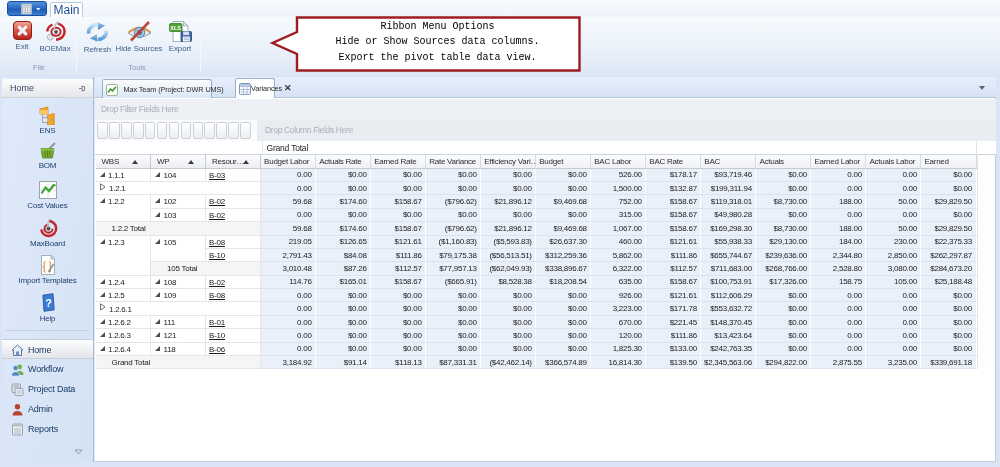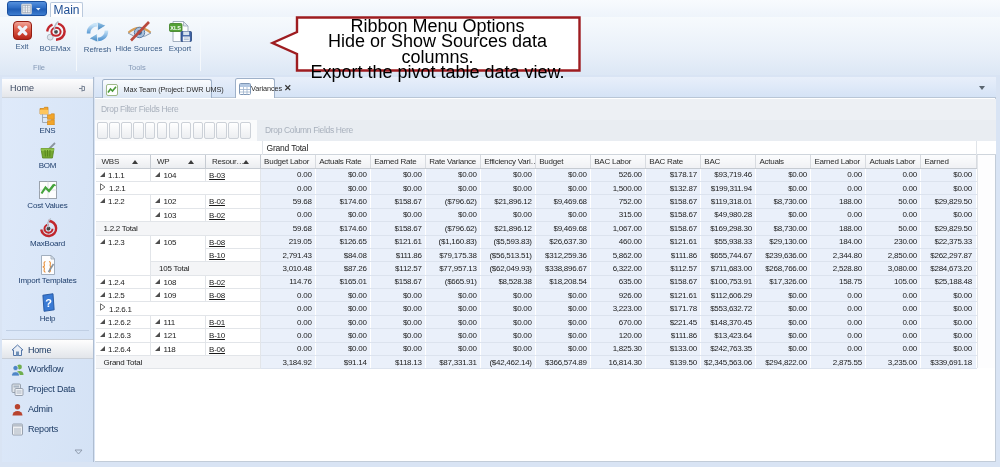--- a/index.html
+++ b/index.html
@@ -41,21 +41,21 @@
 #grid col { width:55px; }
 #grid th, #grid td { overflow:hidden; white-space:nowrap; font-weight:normal; }
 #grid thead tr { height:13.5px;padding-left:9px; }
 #grid tbody tr { height:13.38px; }
 .lh { position:relative; background:linear-gradient(#fdfdfe,#ebedf0); border-right:1px solid #c6cbd2; border-bottom:1px solid #c6cbd2; text-align:left; padding-left:6px; color:#2b2b2b; font-size:8px; }
 .sa { position:absolute; left:36.5px; top:5px; width:0; height:0; border-left:3.5px solid transparent; border-right:3.5px solid transparent; border-bottom:4px solid #3c3c3c; }
 .dh { background:linear-gradient(#fbfcfd,#f0f1f4); border-right:1px solid #d8dbe0; border-bottom:1px solid #c6cbd2; text-align:left; padding-left:3px; color:#2b2b2b; font-size:8px; }
 .lc { background:#fff; border-right:1px solid #e2e5e9; border-bottom:1px solid #e2e5e9; text-align:left; vertical-align:top; line-height:11px; padding-top:1px; }
 .lc.g { padding-left:4px; }
 .lc.r { padding-left:3px;text-decoration:underline; }
-.lc.t { background:#f4f5f7; padding-left:8px; }
+.lc.t { background:#f4f5f7; padding-left:16px; }
 .lt { margin-left:3.5px;text-align:right; }
 .tri-e { display:inline-block; width:0; height:0; border-bottom:5px solid #4e4e4e; border-left:5px solid transparent; margin-bottom:1px; }
 .tri-c { margin-bottom:0.5px; }
 .dc { background:#eaf0fa; border-right:1.2px solid #fff; border-bottom:1px solid #dce3ee; text-align:right; padding-right:3.5px; }
 #rstrip { position:absolute; left:881.5px; top:56px; width:18px; height:213px; background:#fdfdfe; border-left:1px solid #e3e6ea; }
 #callout { position:absolute; left:268px; top:15px; width:314px; height:58px; }
 </style></head>
 <body>
 <div id="titlebar"></div>
 <div id="appbtn">
@@ -547,13 +547,13 @@
           </tr>
       </tbody>
     </table>
     <div id="rstrip"></div>
   </div>
 </div>
 
 <svg id="callout" width="314" height="58" viewBox="0 0 314 58">
   <path d="M29 2.5 H311.5 V55.5 H29 V39 L4.5 28 L29 17 Z" fill="#fff" stroke="#9e1c20" stroke-width="2.4" stroke-linejoin="miter"></path>
 </svg>
-<div style="position:absolute;left:297px;top:19px;width:281px;text-align:center;font-size:18px;color:#000;line-height:15.4px;font-family:Liberation Sans, sans-serif">Ribbon Menu Options<br>Hide or Show Sources data columns.<br>Export the pivot table data view.</div>
+<div style="position:absolute;left:297px;top:19px;width:281px;text-align:center;font-size:10px;color:#000;line-height:15.4px;font-family:Liberation Mono, monospace">Ribbon Menu Options<br>Hide or Show Sources data columns.<br>Export the pivot table data view.</div>
 
 </body></html>

